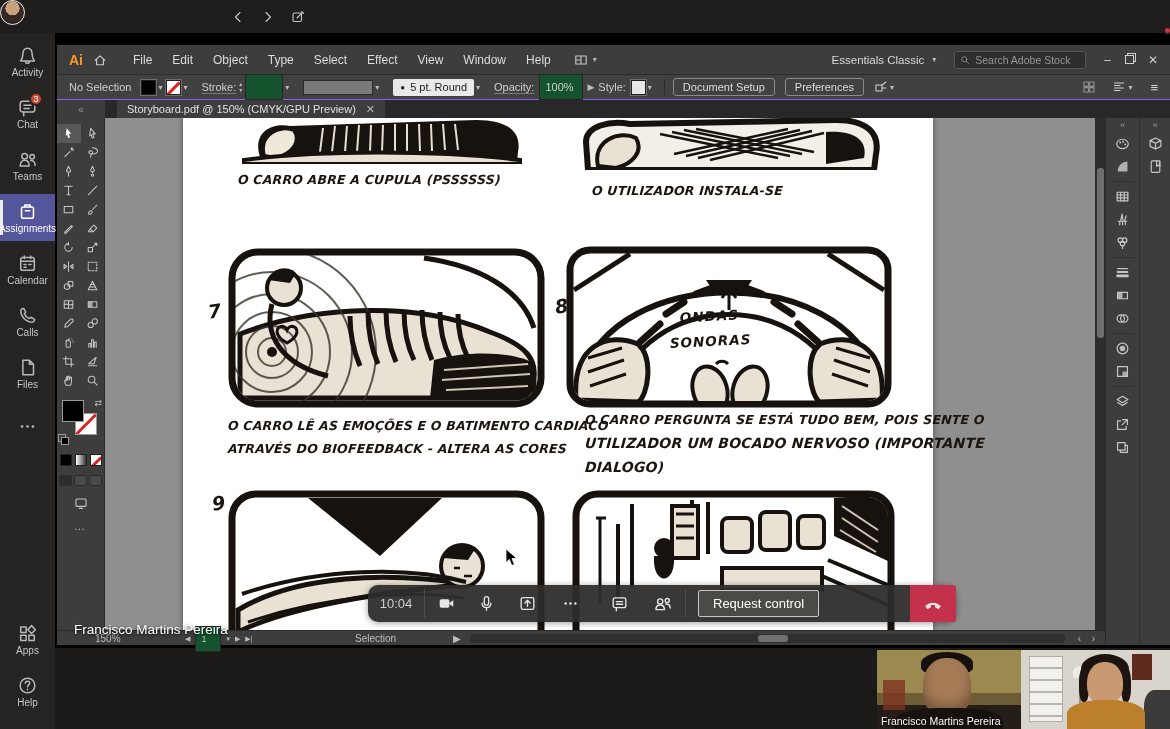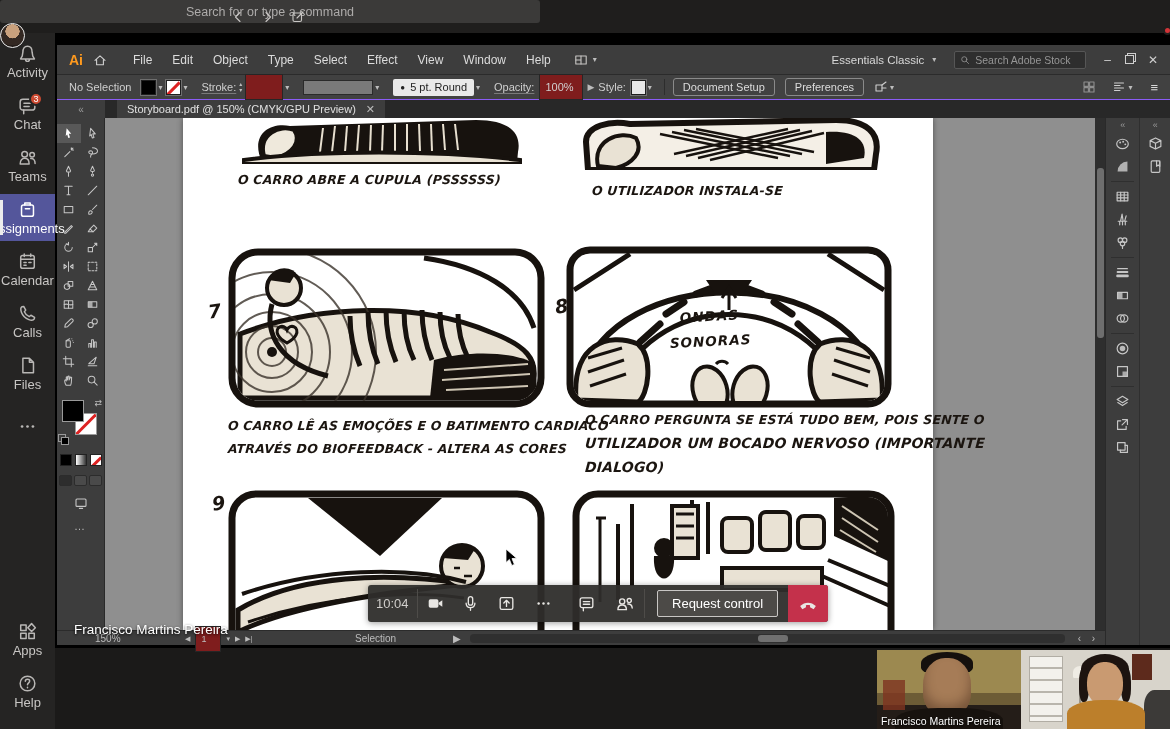--- a/index.html
+++ b/index.html
@@ -17,21 +17,21 @@
           background:radial-gradient(circle at 50% 32%,#caa17d 0 36%,#332822 37% 72%,#241c18 73%);
           border:1px solid #efefef;}
   .status-dot{position:absolute;right:-2px;bottom:-2px;width:9px;height:9px;border-radius:50%;
               background:#d13438;border:2px solid #1f1e1d;}
 
   
   .rail{position:absolute;left:0;top:33px;width:55px;height:696px;background:#252423;z-index:30;
         display:flex;flex-direction:column;align-items:stretch;}
   .rail-item{position:relative;height:47px;margin-top:5px;display:flex;flex-direction:column;align-items:center;
              justify-content:center;color:#b9b7b5;cursor:pointer;}
-  .rail-item .lbl{font-size:13px;margin-top:2px;color:#c8c6c4;}
+  .rail-item .lbl{font-size:10px;margin-top:2px;color:#c8c6c4;}
   .rail-item.active{background:#54569b;color:#fff;align-items:center;}
   .rail-item.active .lbl{color:#fff;}
   .rail-item.active::before{content:"";position:absolute;left:0;top:6px;bottom:6px;width:3px;background:#ececec;}
   .rail-badge{position:absolute;top:2px;left:29px;min-width:14px;height:14px;border-radius:8px;background:#cc4a31;
               color:#fff;font-size:9px;display:flex;align-items:center;justify-content:center;border:2px solid #252423;}
   .rail-spacer{flex:1;}
   .rail-more{height:30px;margin-top:14px;}
 
   
   .share{position:absolute;left:55px;top:33px;width:1115px;height:615px;background:#000;z-index:10;}
@@ -50,21 +50,21 @@
 
   .ai-controlbar{position:absolute;left:0;top:30px;right:0;height:25px;background:#414141;border-bottom:1px solid #8b5cf6;
                  display:flex;align-items:center;font-size:11px;color:#cfcfcf;}
   .cb-gap{width:10px;}
   .swatch{width:15px;height:15px;border:1px solid #1e1e1e;outline:1px solid #6e6e6e;}
   .sw-black{background:#000;}
   .sw-none{background:#fff;position:relative;overflow:hidden;}
   .sw-none::after{content:"";position:absolute;left:-2px;right:-2px;top:6px;height:2.5px;background:#d22;transform:rotate(-45deg);}
   .dd{color:#bdbdbd;font-size:8px;margin:0 4px 0 2px;}
   .stepper{display:flex;flex-direction:column;font-size:6px;line-height:6px;color:#bdbdbd;margin:0 3px;}
-  .val-box{height:16px;background:#7f1d1d;border:1px solid #262626;display:flex;align-items:center;padding:12px 5px;}
+  .val-box{height:16px;background:#14532d;border:1px solid #262626;display:flex;align-items:center;padding:12px 5px;}
   .brush-prev{width:70px;height:15px;background:#7a7a7a;border:1px solid #2a2a2a;}
   .white-box{height:17px;background:#e9e9e9;color:#222;border-radius:2px;display:flex;align-items:center;gap:5px;
              padding:0 7px;font-size:11px;}
   .cb-btn{height:18px;border:1px solid #8a8a8a;border-radius:3px;display:flex;align-items:center;padding:0 9px;
           color:#dcdcdc;cursor:pointer;}
   .cb-sep{width:1px;height:16px;background:#2d2d2d;margin:0 8px;}
   .underline{text-decoration:underline;text-decoration-color:#7a7a7a;text-underline-offset:2px;}
 
   .ai-tabbar{position:absolute;left:0;top:55px;right:0;height:18px;background:#282828;display:flex;align-items:flex-end;}
   .tab-left{width:48px;height:18px;background:#3d3d3d;color:#9a9a9a;font-size:10px;display:flex;align-items:center;justify-content:center;}
@@ -111,22 +111,22 @@
   .dock-div{width:70%;height:1px;background:#2f2f2f;margin:3px 0;}
 
   .ai-status{position:absolute;left:0;top:585px;width:1048px;height:15px;background:#3d3d3d;border-top:1px solid #2b2b2b;
              color:#bdbdbd;font-size:10px;}
   .st{position:absolute;top:1px;height:13px;display:flex;align-items:center;gap:5px;}
   .st .tiny{font-size:7px;}
   .st-track{position:absolute;left:413px;right:40px;top:3px;height:9px;background:#2f2f2f;border-radius:4px;}
   .st-thumb{position:absolute;left:288px;top:1px;width:30px;height:7px;background:#707070;border-radius:3px;}
 
   
-  .callbar{position:absolute;left:368px;top:585px;width:460px;height:37px;background:rgba(46,45,43,.95);
-           border-radius:3px;display:flex;align-items:stretch;z-index:50;color:#e8e6e3;
+  .callbar{position:absolute;left:368px;top:585px;width:588px;height:37px;background:rgba(46,45,43,.95);
+           border-radius:10px;display:flex;align-items:stretch;z-index:50;color:#e8e6e3;
            box-shadow:0 1px 6px rgba(0,0,0,.4);}
   .cbx{display:flex;align-items:center;justify-content:center;cursor:pointer;}
   .cb-timer{width:56px;font-size:13px;color:#d0cecb;cursor:default;}
   .cb-vsep{width:1px;background:#4e4c49;margin:4px 0;}
   .req-btn{margin:5px 10px 5px 12px;padding:0 14px;border:1px solid #c8c6c4;border-radius:2px;background:#4c4a47;
            display:flex;align-items:center;font-size:13px;color:#fff;cursor:pointer;white-space:nowrap;}
   .hangup{width:46px;background:#c4314b;border-radius:0 3px 3px 0;margin-left:auto;}
 
   
   .presenter{position:absolute;left:74px;top:622px;color:#fff;font-size:13.5px;z-index:60;
@@ -170,23 +170,20 @@
         <svg width="14" height="14" viewBox="0 0 14 14" fill="none" stroke="currentColor" stroke-width="1.1" stroke-linecap="round" stroke-linejoin="round">
           <path d="M5 2.5 L9.5 7 L5 11.5"></path>
         </svg>
       </span>
     <span class="tb-btn abs" style="left:288px">
         <svg width="14" height="14" viewBox="0 0 14 14" fill="none" stroke="currentColor" stroke-width="1.1" stroke-linecap="round" stroke-linejoin="round">
           <rect x="2" y="3" width="8.5" height="8.5" rx="1.5"></rect>
           <path d="M6 8 L12 2 M10.6 1.6 l1.8 1.8"></path>
         </svg>
       </span>
-    <div class="searchbox">
-      <span>Search for or type a command</span>
-    </div>
     <div class="avatar">
       <span class="status-dot"></span>
     </div>
   </div>
 
   <div class="rail">
     <div id="rail-top">
         <div class="rail-item">
           <span style="display: flex;">
             <svg width="19" height="19" viewBox="0 0 14 14" fill="none" stroke="currentColor" stroke-width="1.1" stroke-linecap="round" stroke-linejoin="round">

